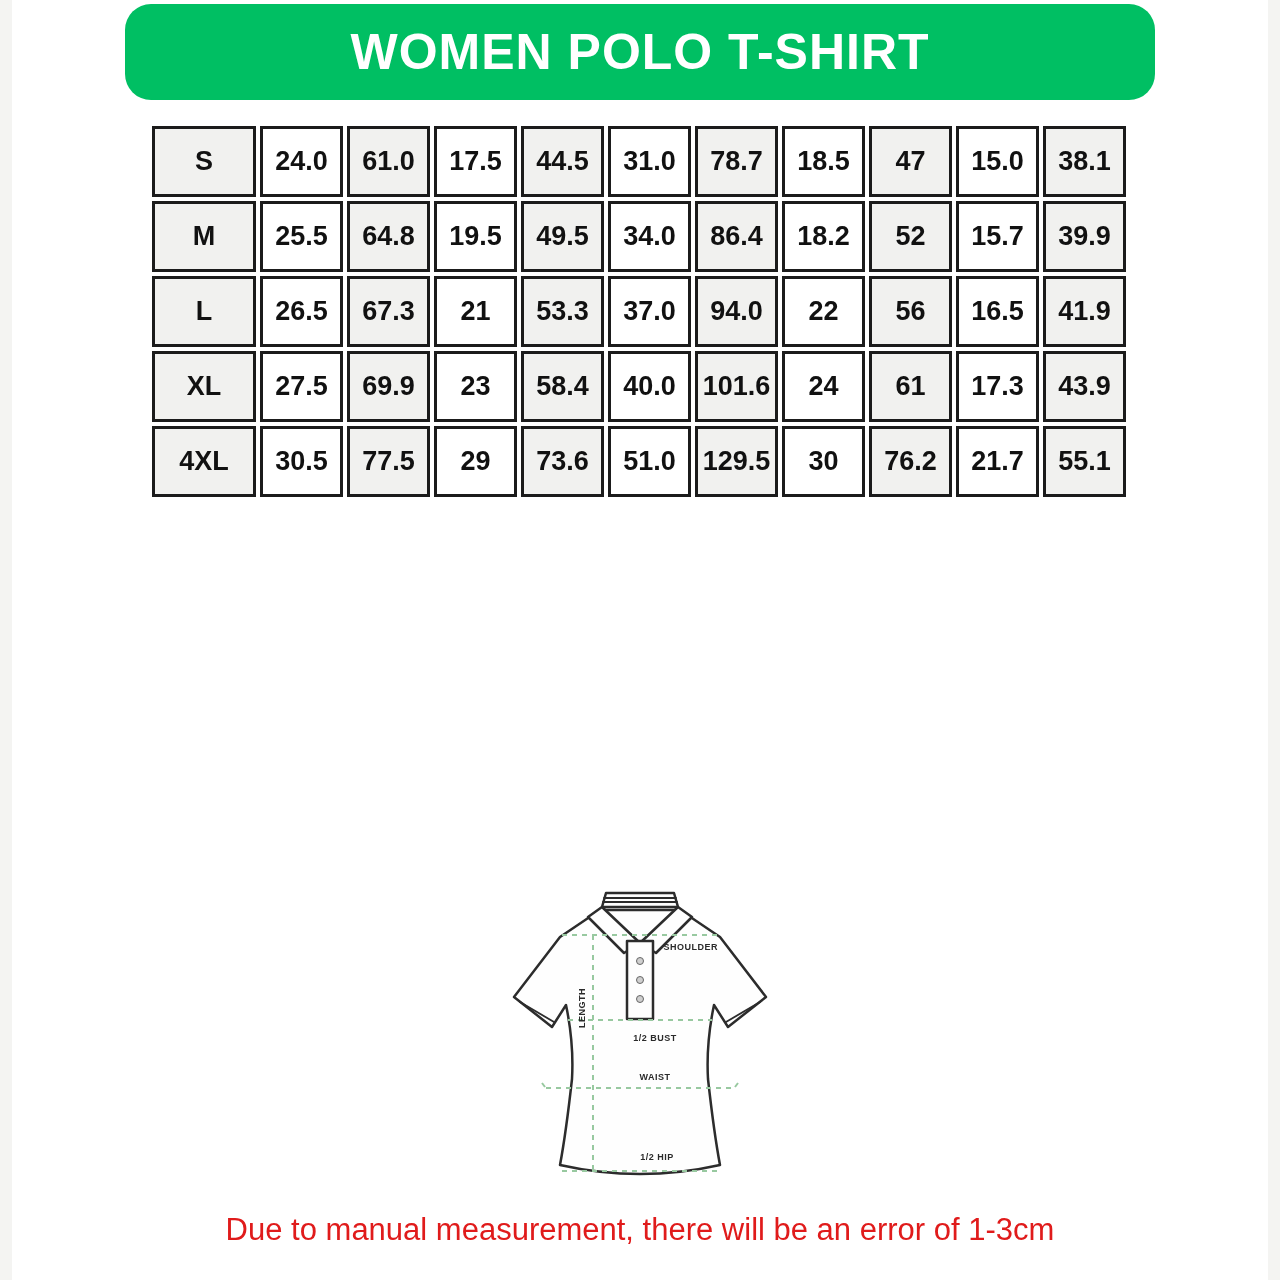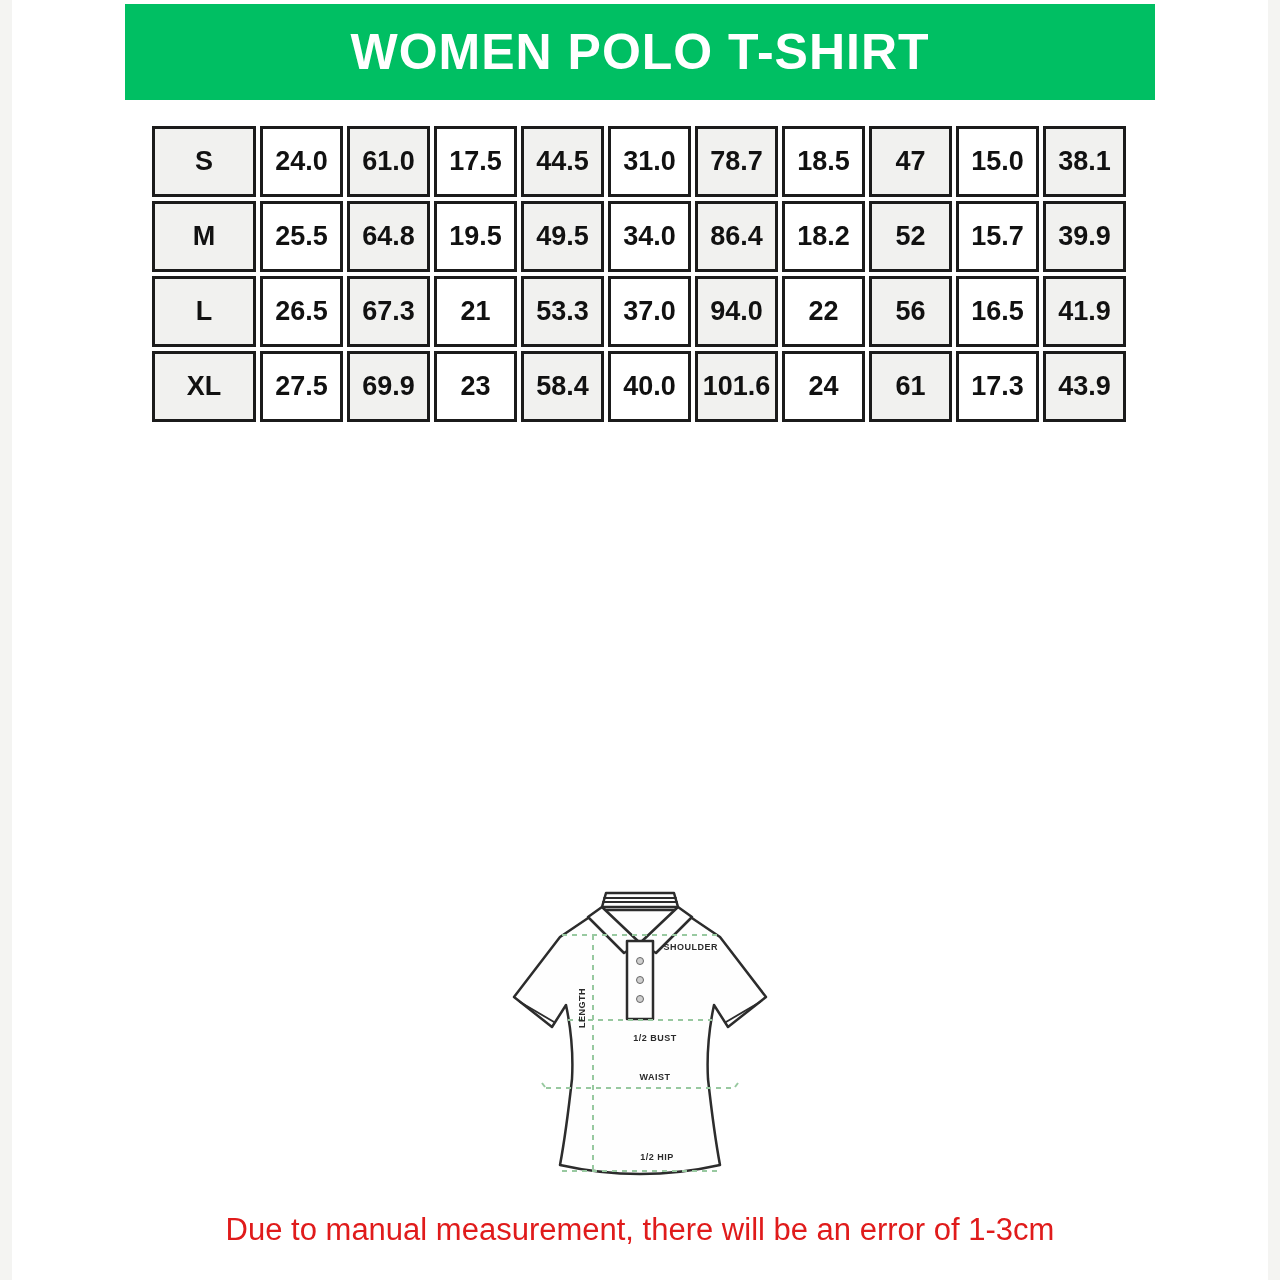--- a/index.html
+++ b/index.html
@@ -10,21 +10,21 @@
     position:relative;
     overflow:hidden;
   }
   .edge-strip { position:absolute; top:0; bottom:0; width:12px; background:#f4f4f2; }
   .edge-strip.left { left:0; }
   .edge-strip.right { right:0; }
 
   .banner {
     position:absolute; left:125px; top:4px; width:1030px; height:96px;
     background:#00bf63;
-    display:flex; align-items:center; justify-content:center;
+    display:flex; align-items:center; justify-content:center;border-radius:26px;
   }
   .banner .title {
     color:#ffffff; font-size:50px; font-weight:800; letter-spacing:1px;
     margin:0; white-space:nowrap;
   }
 
   .size-table {
     position:absolute; left:148px; top:122px;
     border-collapse:separate; border-spacing:4px;
     table-layout:fixed; width:982px;
@@ -132,20 +132,33 @@
         <td>27.5</td>
         <td>69.9</td>
         <td>23</td>
         <td>58.4</td>
         <td>40.0</td>
         <td>101.6</td>
         <td>24</td>
         <td>61</td>
         <td>17.3</td>
         <td>43.9</td>
+      </tr>
+      <tr>
+        <td>4XL</td>
+        <td>30.5</td>
+        <td>77.5</td>
+        <td>29</td>
+        <td>73.6</td>
+        <td>51.0</td>
+        <td>129.5</td>
+        <td>30</td>
+        <td>76.2</td>
+        <td>21.7</td>
+        <td>55.1</td>
       </tr>
     </tbody>
 </table>
 
 <div class="diagram">
   <svg width="280" height="315" viewBox="0 0 280 315">
 
     <path class="shirt-line" d="M 100 27
          L 60 54
          L 14 114

